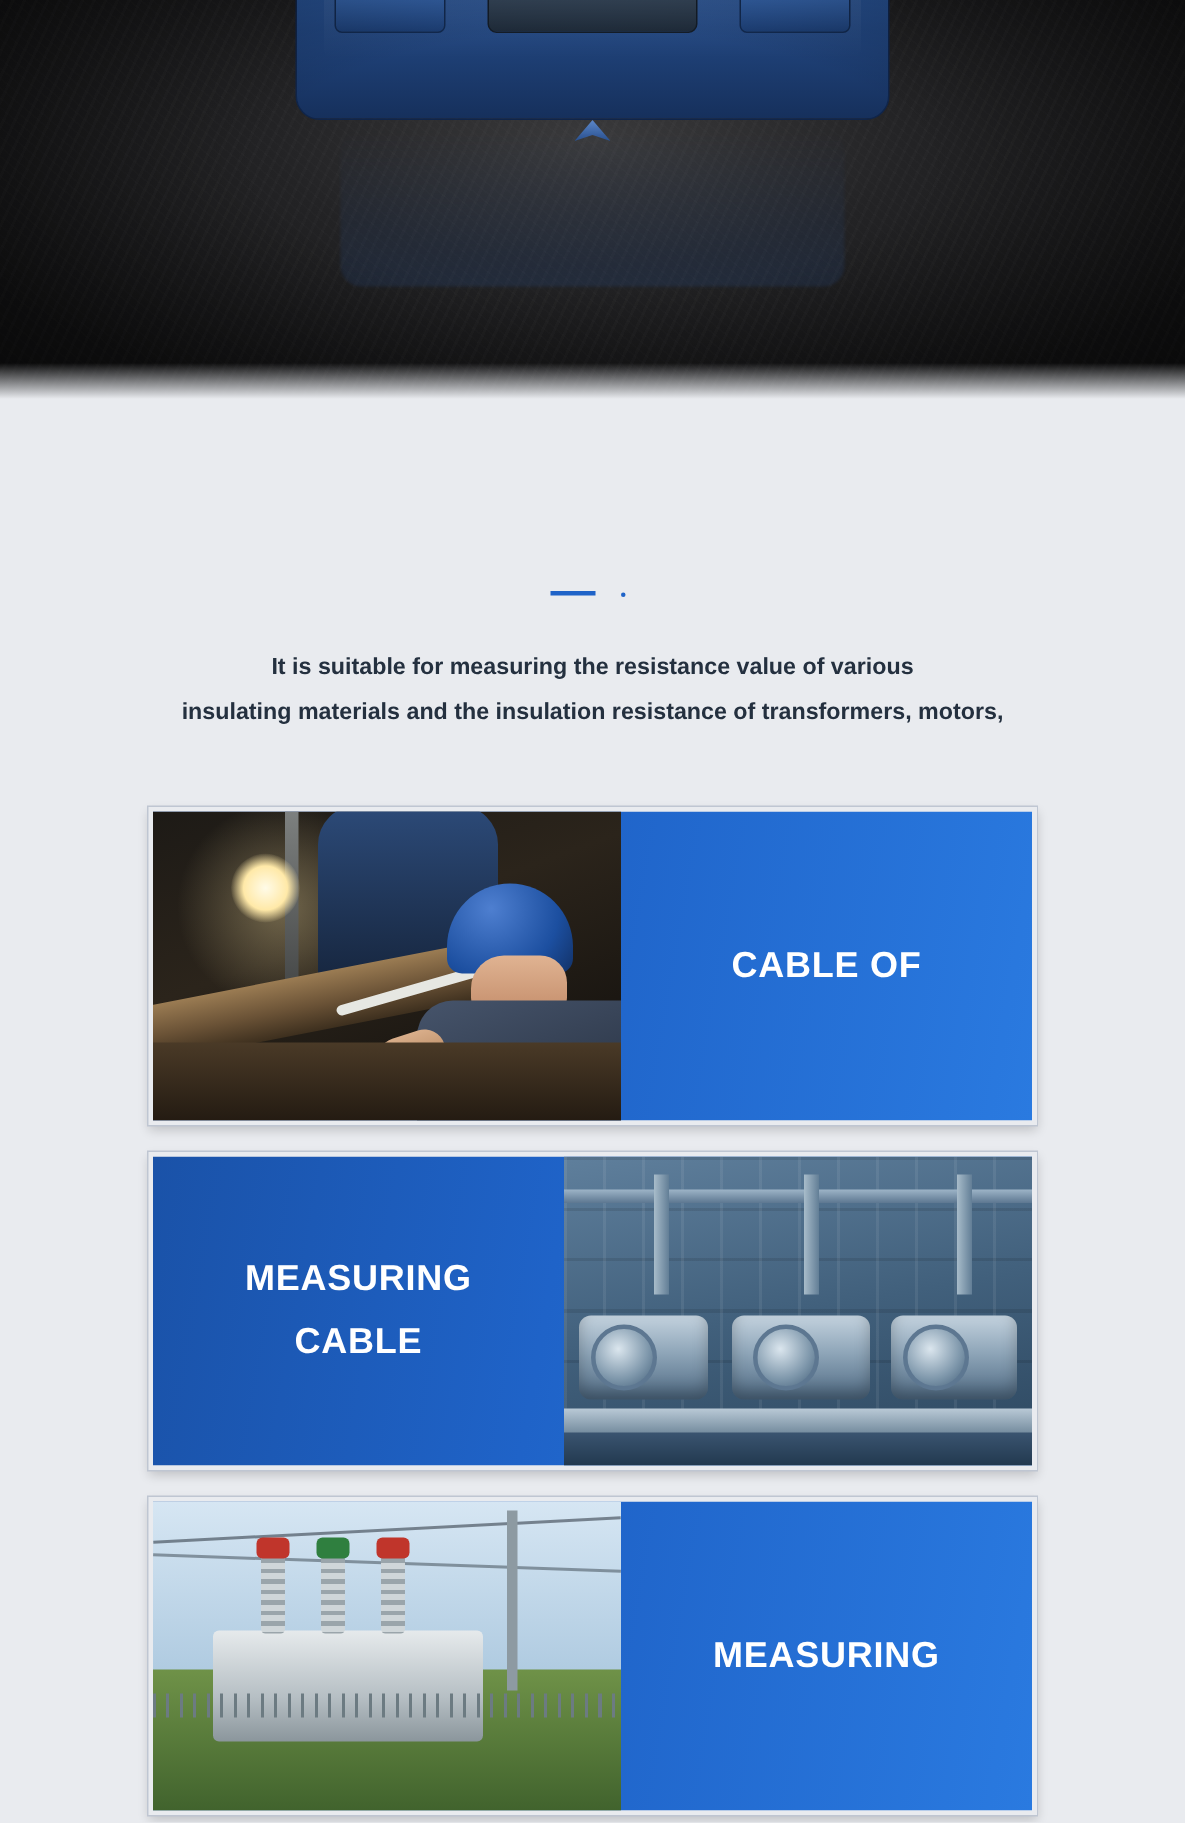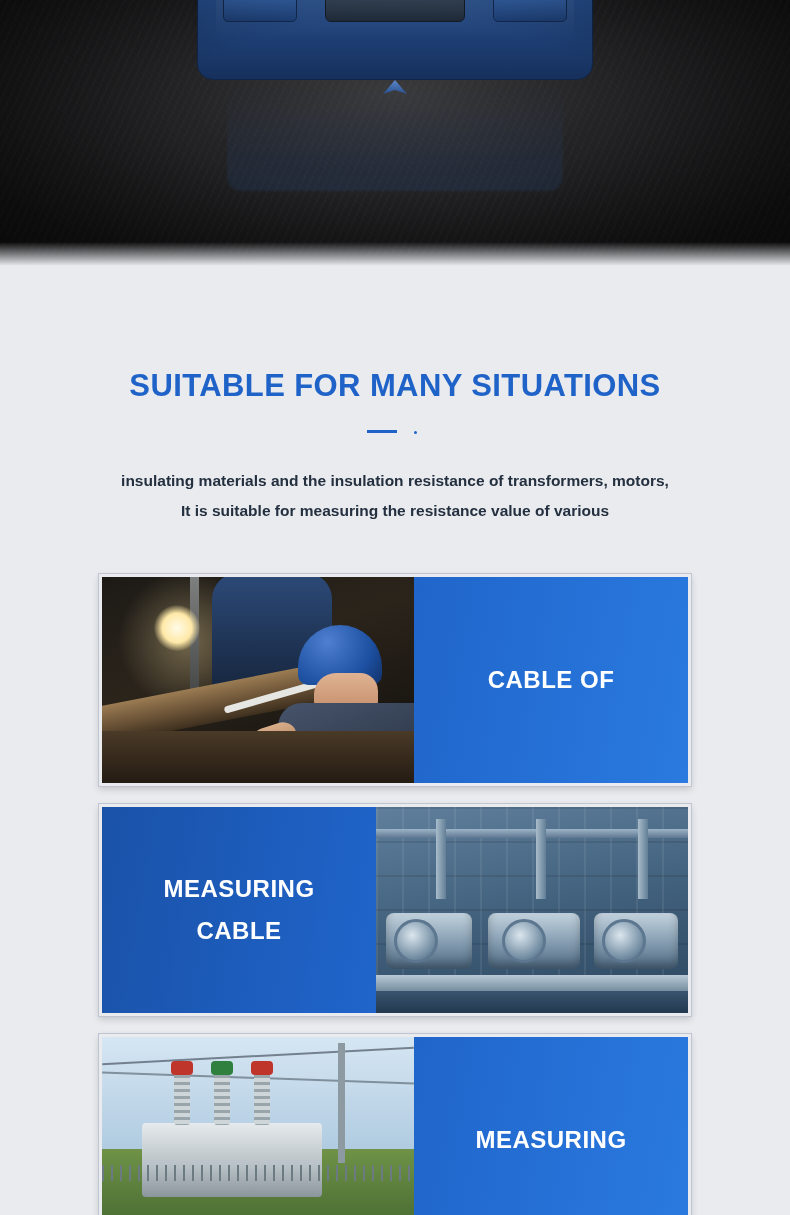--- a/index.html
+++ b/index.html
@@ -293,30 +293,29 @@
       <div class="dev-handle"></div>
       <div class="dev-logo"></div>
       <div class="dev-reflect"></div>
     </div>
 
     <div class="hero-vignette"></div>
     <div class="hero-fade"></div>
   </div>
 
   <div class="section">
-    <div class="sec-title">SUITABLE FOR MANY SITUATIONS</div>
 
     <div class="divider">
       <span class="bar"></span>
       <span class="dot"></span>
     </div>
 
     <div class="sec-desc">
+      <div>It is suitable for measuring the resistance value of various</div>
       <div>insulating materials and the insulation resistance of transformers, motors,</div>
-      <div>It is suitable for measuring the resistance value of various</div>
     </div>
 
     <div class="cards">
 
       <div class="card">
         <div class="card-photo photo-cable">
           <span class="lamp-glow"></span>
           <span class="pole"></span>
           <span class="lamp"></span>
           <span class="worker-bg"></span>

